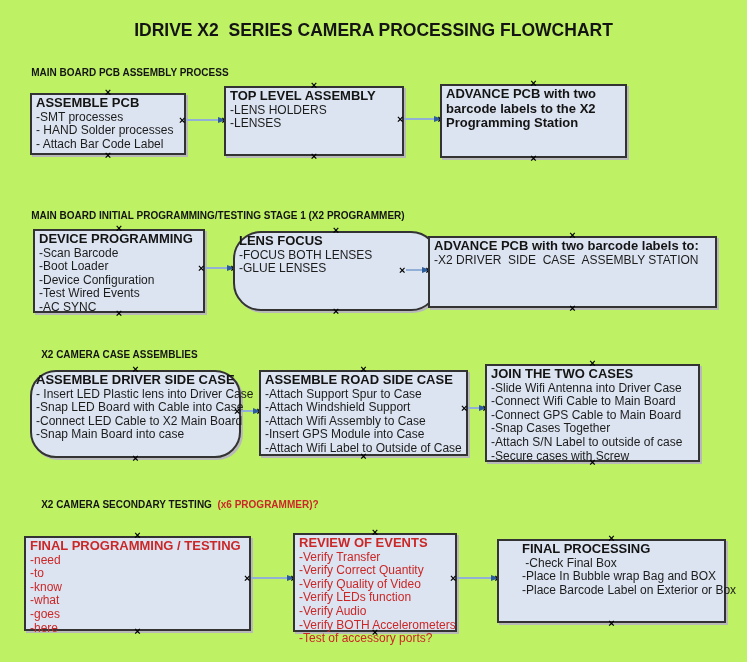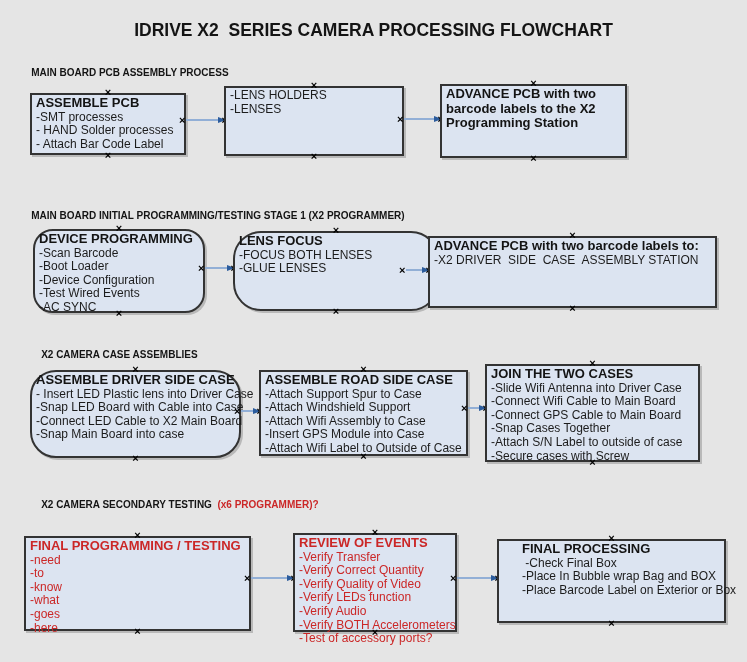--- a/index.html
+++ b/index.html
@@ -1,17 +1,17 @@
 <!DOCTYPE html>
 <html><head>
 <meta charset="utf-8">
 <style>
   html,body { margin:0; padding:0; background:#ffffff; }
   .canvas {
-    position:relative; width:747px; height:662px; background:#e5e5e5;
+    position:relative; width:747px; height:662px; background:#bef264;
     font-family:"Liberation Sans", sans-serif; overflow:hidden;
   }
   .chart-title {
     position:absolute; top:20px; left:0; width:747px; text-align:center;
     font-size:17.5px; font-weight:bold; color:#141414; white-space:pre;
   }
   .section-header {
     position:absolute; font-size:10px; font-weight:bold; color:#141414; white-space:pre;
   }
   .section-header .red-part { color:#cb2727; }
@@ -61,37 +61,38 @@
     <div>
         <div class="box-line">-SMT processes</div>
         <div class="box-line">- HAND Solder processes</div>
         <div class="box-line">- Attach Bar Code Label</div>
       </div>
   </div>
   <div class="connector" style="left:186px; top:119px; width:38px;">
     <span class="arrow-head"></span>
   </div>
   <div class="box" style="left:224px; top:86px; width:180px; height:70px;">
+    <div class="box-title">TOP LEVEL ASSEMBLY</div>
     <div>
         <div class="box-line">-LENS HOLDERS</div>
         <div class="box-line">-LENSES</div>
       </div>
   </div>
   <div class="connector" style="left:404px; top:118px; width:36px;">
     <span class="arrow-head"></span>
   </div>
   <div class="box" style="left:440px; top:84px; width:187px; height:74px;">
     <div class="box-title" style="white-space:normal;">ADVANCE PCB with two barcode labels to the  X2 Programming Station</div>
     <div></div>
   </div>
 
   <div class="section-header" style="left:20px; top:199px;">
     <span>MAIN BOARD INITIAL PROGRAMMING/TESTING STAGE 1 (X2 PROGRAMMER)</span>
   </div>
-  <div class="box" style="left:33px; top:229px; width:172px; height:84px;border-radius:20px;">
+  <div class="box" style="left:33px; top:229px; width:172px; height:84px;">
     <div class="box-title">DEVICE PROGRAMMING</div>
     <div>
         <div class="box-line">-Scan Barcode</div>
         <div class="box-line">-Boot Loader</div>
         <div class="box-line">-Device Configuration</div>
         <div class="box-line">-Test Wired Events</div>
         <div class="box-line">-AC SYNC</div>
       </div>
   </div>
   <div class="connector" style="left:205px; top:267px; width:28px;">

